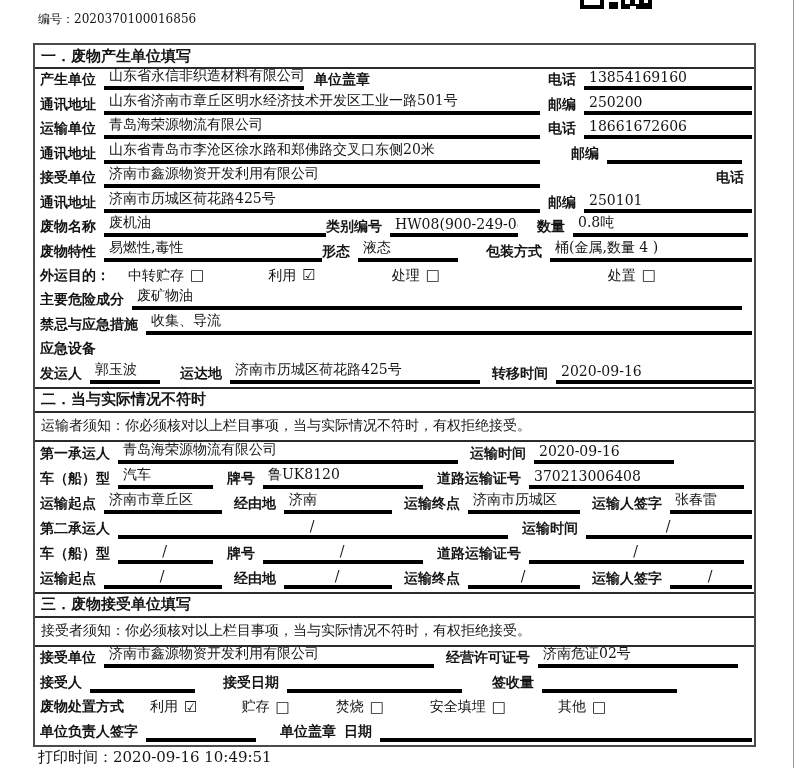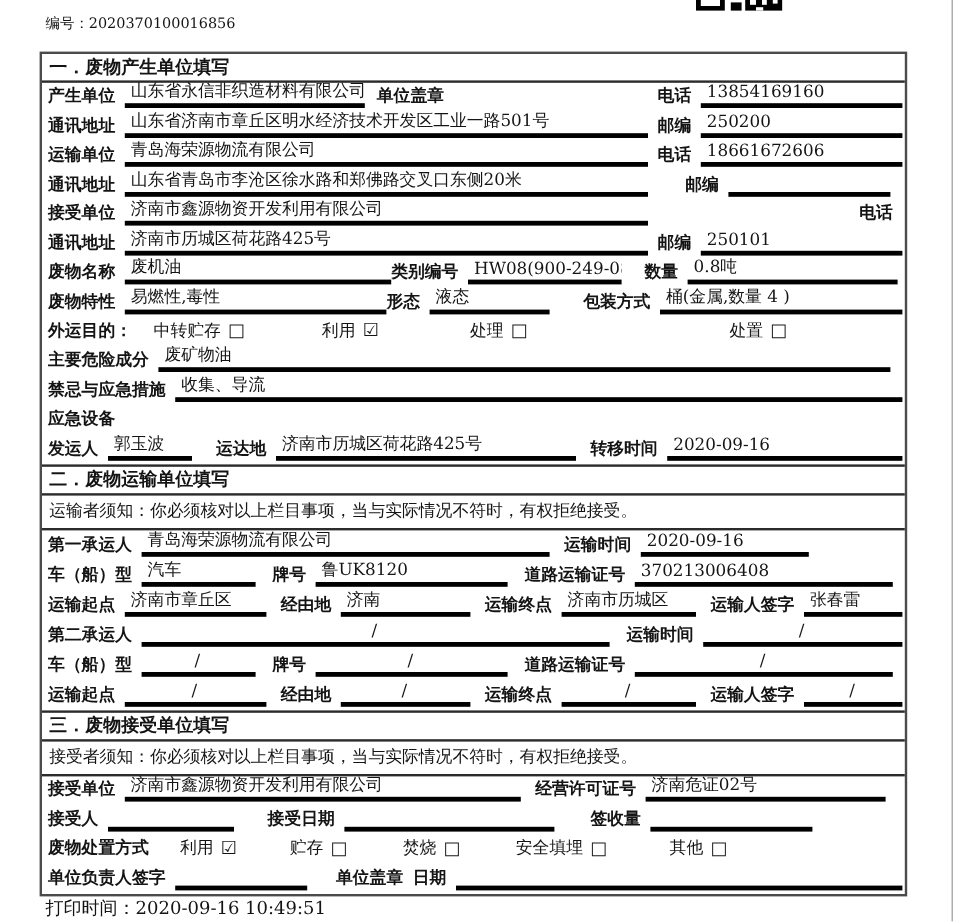--- a/index.html
+++ b/index.html
@@ -176,21 +176,21 @@
 
     <div class="row rs1">
       <span class="lbl">发运人</span>
       <span class="val w70">郭玉波</span>
       <span class="lbl ml20">运达地</span>
       <span class="val w250">济南市历城区荷花路425号</span>
       <span class="lbl ml12">转移时间</span>
       <span class="val fill">2020-09-16</span>
     </div>
 
-    <div class="sec-hdr mid">二．废物运输单位填写</div>
+    <div class="sec-hdr mid">二．当与实际情况不符时</div>
 
     <div class="note-row">运输者须知：你必须核对以上栏目事项，当与实际情况不符时，有权拒绝接受。</div>
 
     <div class="row rs2">
       <span class="lbl">第一承运人</span>
       <span class="val w340">青岛海荣源物流有限公司</span>
       <span class="lbl ml12">运输时间</span>
       <span class="val w140">2020-09-16</span>
     </div>
 

